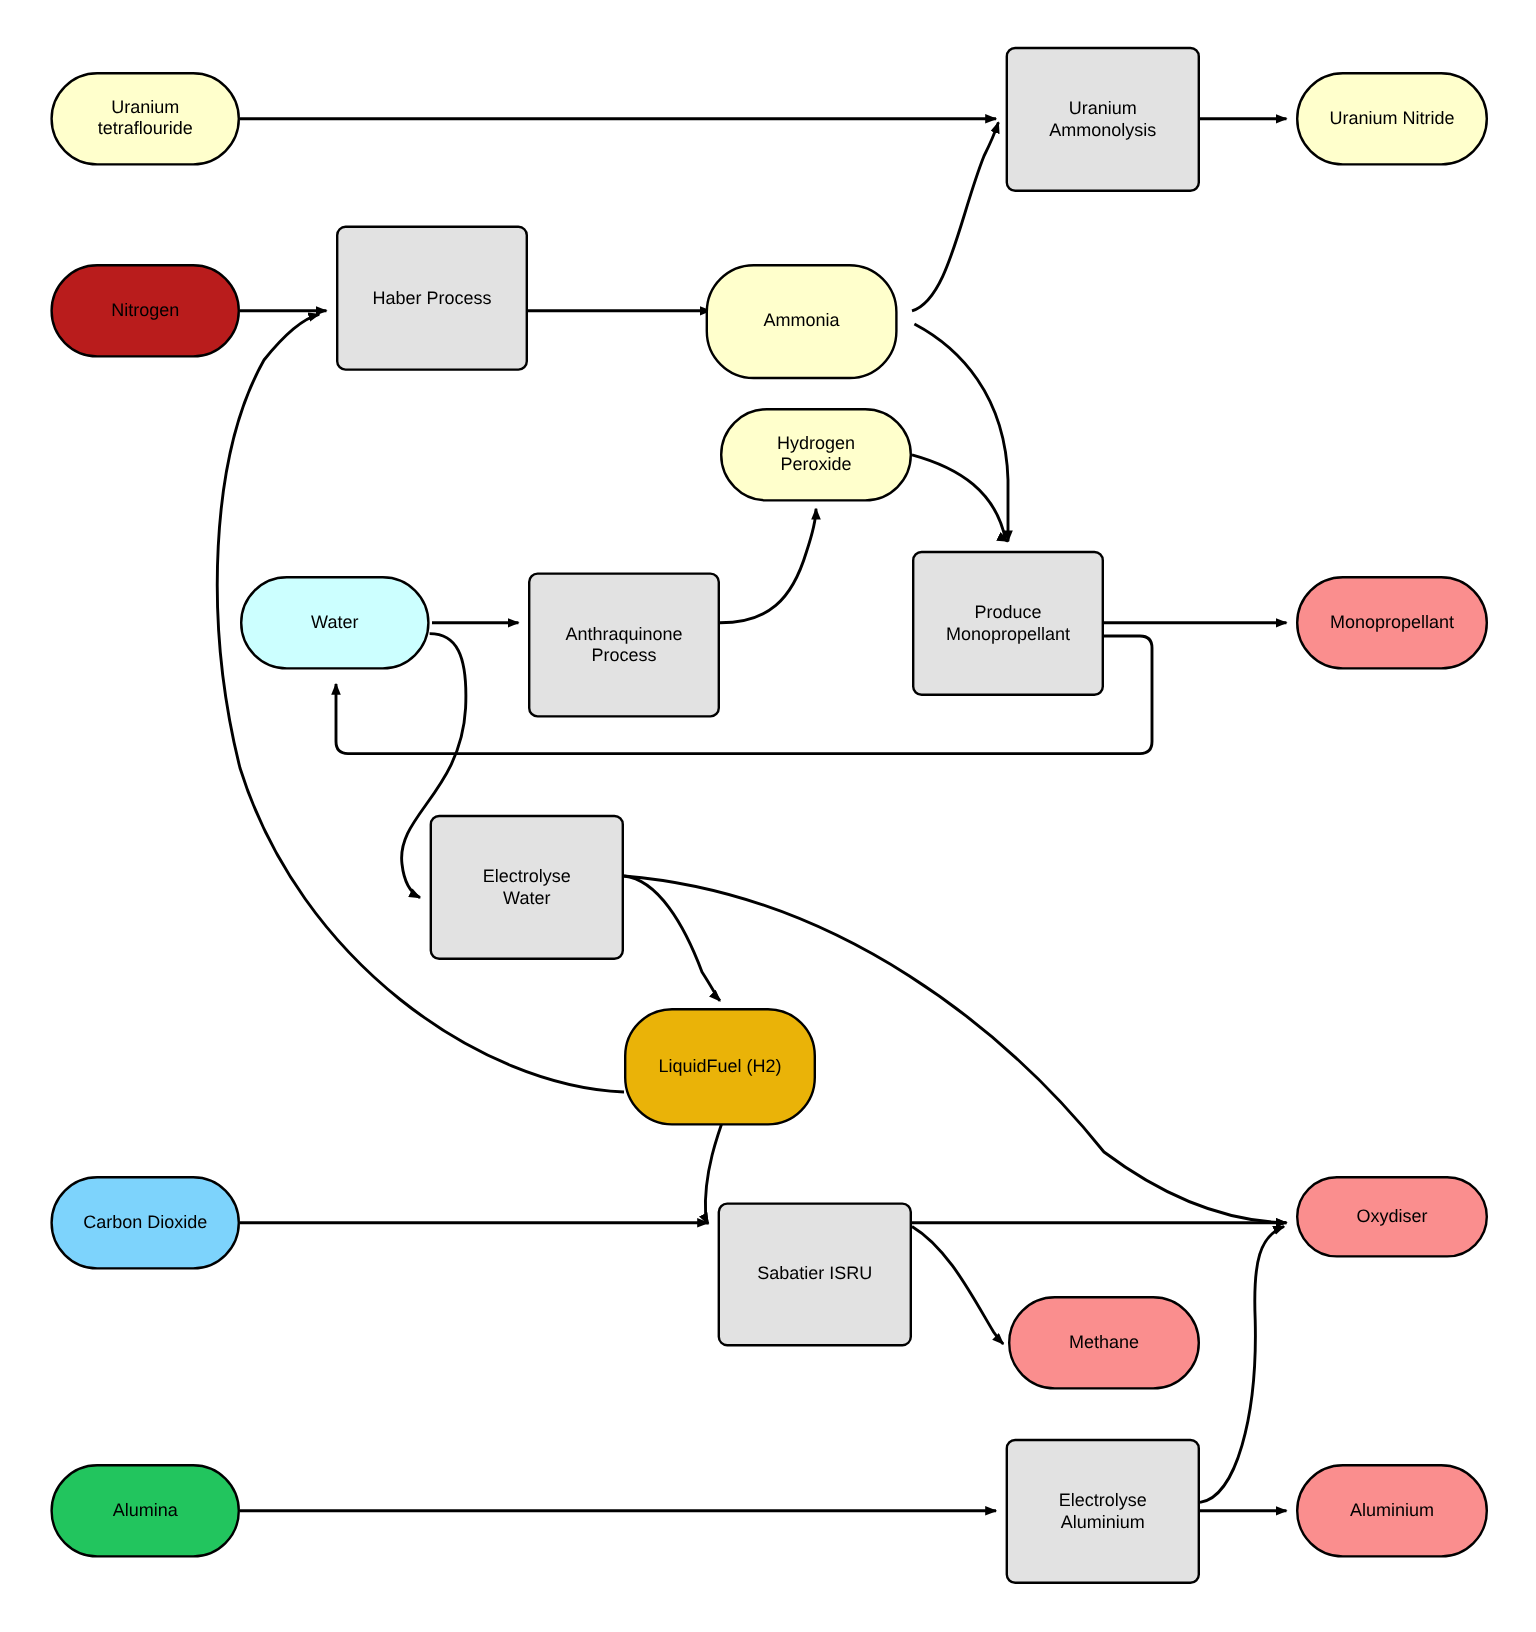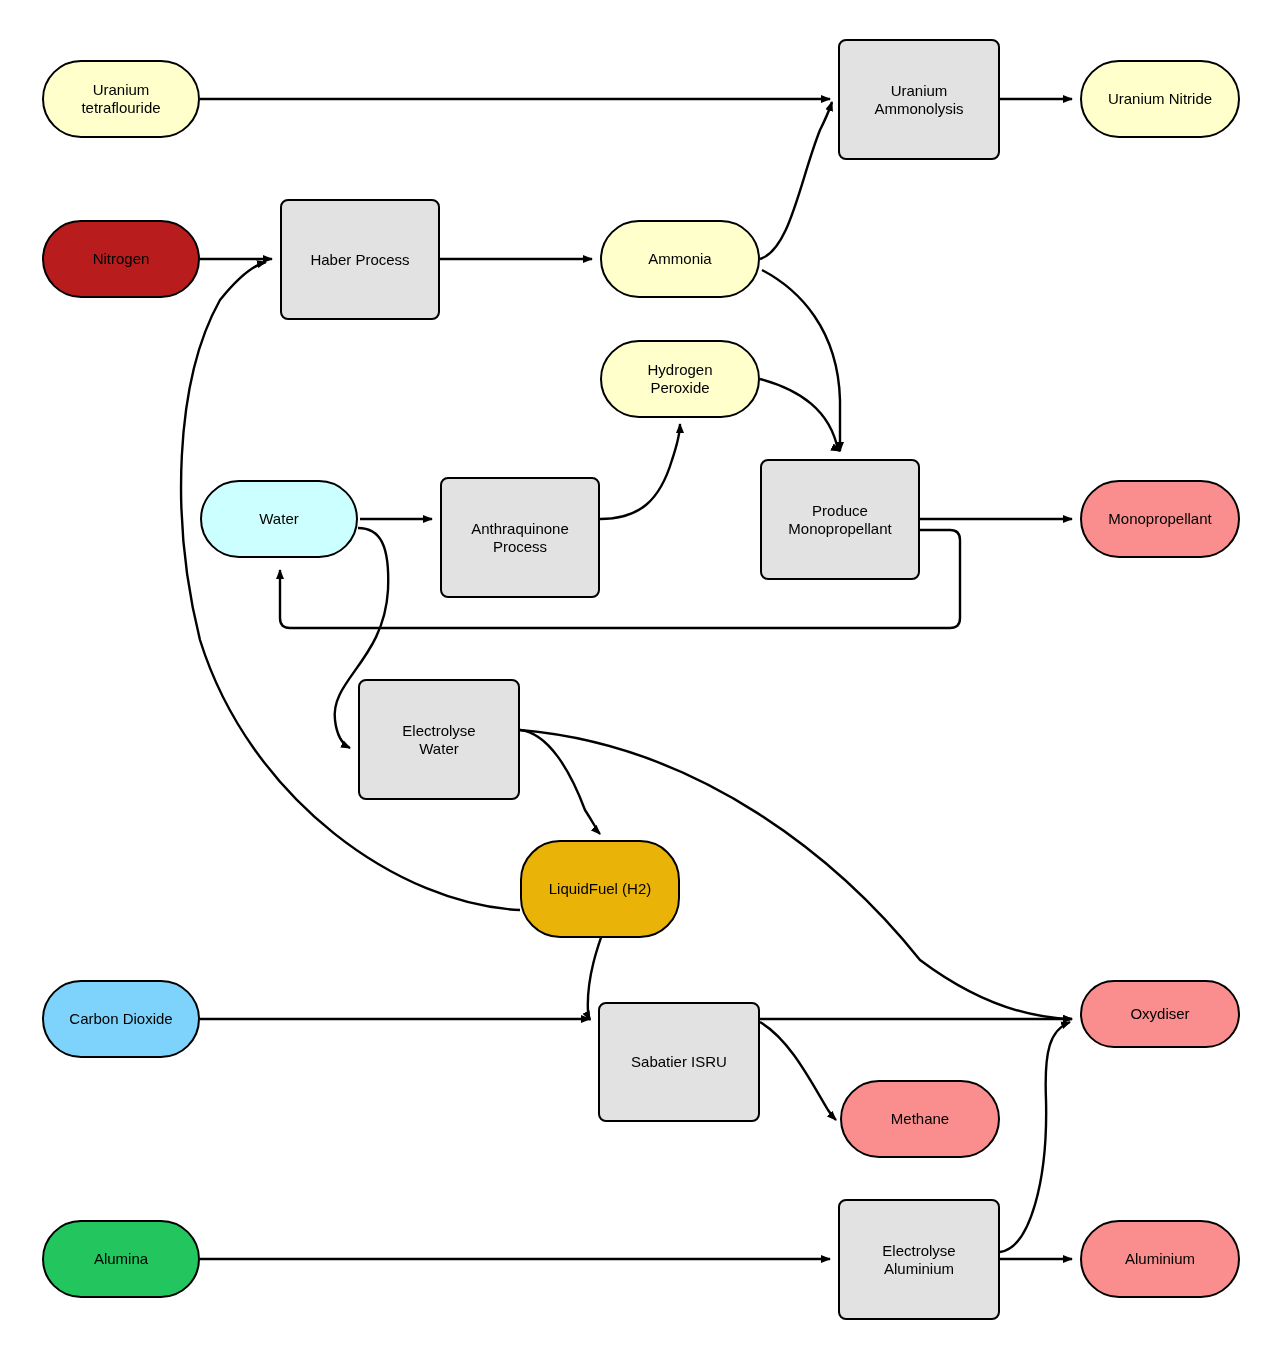--- a/index.html
+++ b/index.html
@@ -96,21 +96,21 @@
       </div>
       <div class="node resource" style="left: 200px; top: 480px; width: 158px; height: 78px; background: rgb(204, 255, 255);">
         <span class="node-label">Water</span>
       </div>
       <div class="node resource" style="left: 42px; top: 980px; width: 158px; height: 78px; background: #7dd3fc;">
         <span class="node-label">Carbon Dioxide</span>
       </div>
       <div class="node resource" style="left: 42px; top: 1220px; width: 158px; height: 78px; background: #22c55e;">
         <span class="node-label">Alumina</span>
       </div>
-      <div class="node process" style="left: 280px; top: 199px; width: 160px; height: 121px; background: rgb(226, 226, 226);">
+      <div class="node process" style="left: 280px; top: 188px; width: 160px; height: 121px; background: rgb(226, 226, 226);">
         <span class="node-label">Haber Process</span>
       </div>
       <div class="node process" style="left: 838px; top: 39px; width: 162px; height: 121px; background: rgb(226, 226, 226);">
         <span class="node-label">Uranium
 Ammonolysis</span>
       </div>
       <div class="node process" style="left: 440px; top: 459px; width: 160px; height: 121px; background: rgb(226, 226, 226); margin-top: 18px;">
         <span class="node-label">Anthraquinone
 Process</span>
       </div>
@@ -122,21 +122,21 @@
         <span class="node-label">Electrolyse
 Water</span>
       </div>
       <div class="node process" style="left: 598px; top: 960px; width: 162px; height: 120px; background: rgb(226, 226, 226); margin-top: 42px;">
         <span class="node-label">Sabatier ISRU</span>
       </div>
       <div class="node process" style="left: 838px; top: 1199px; width: 162px; height: 121px; background: rgb(226, 226, 226);">
         <span class="node-label">Electrolyse
 Aluminium</span>
       </div>
-      <div class="node resource" style="left: 600px; top: 220px; width: 160px; height: 78px; background: rgb(255, 255, 204);">
+      <div class="node resource" style="left: 588px; top: 220px; width: 160px; height: 96px; background: rgb(255, 255, 204);">
         <span class="node-label">Ammonia</span>
       </div>
       <div class="node resource" style="left: 600px; top: 340px; width: 160px; height: 78px; background: rgb(255, 255, 204);">
         <span class="node-label">Hydrogen
 Peroxide</span>
       </div>
       <div class="node resource" style="left: 1080px; top: 60px; width: 160px; height: 78px; background: rgb(255, 255, 204);">
         <span class="node-label">Uranium Nitride</span>
       </div>
       <div class="node resource" style="left: 1080px; top: 480px; width: 160px; height: 78px; background: rgb(250, 142, 142);">

